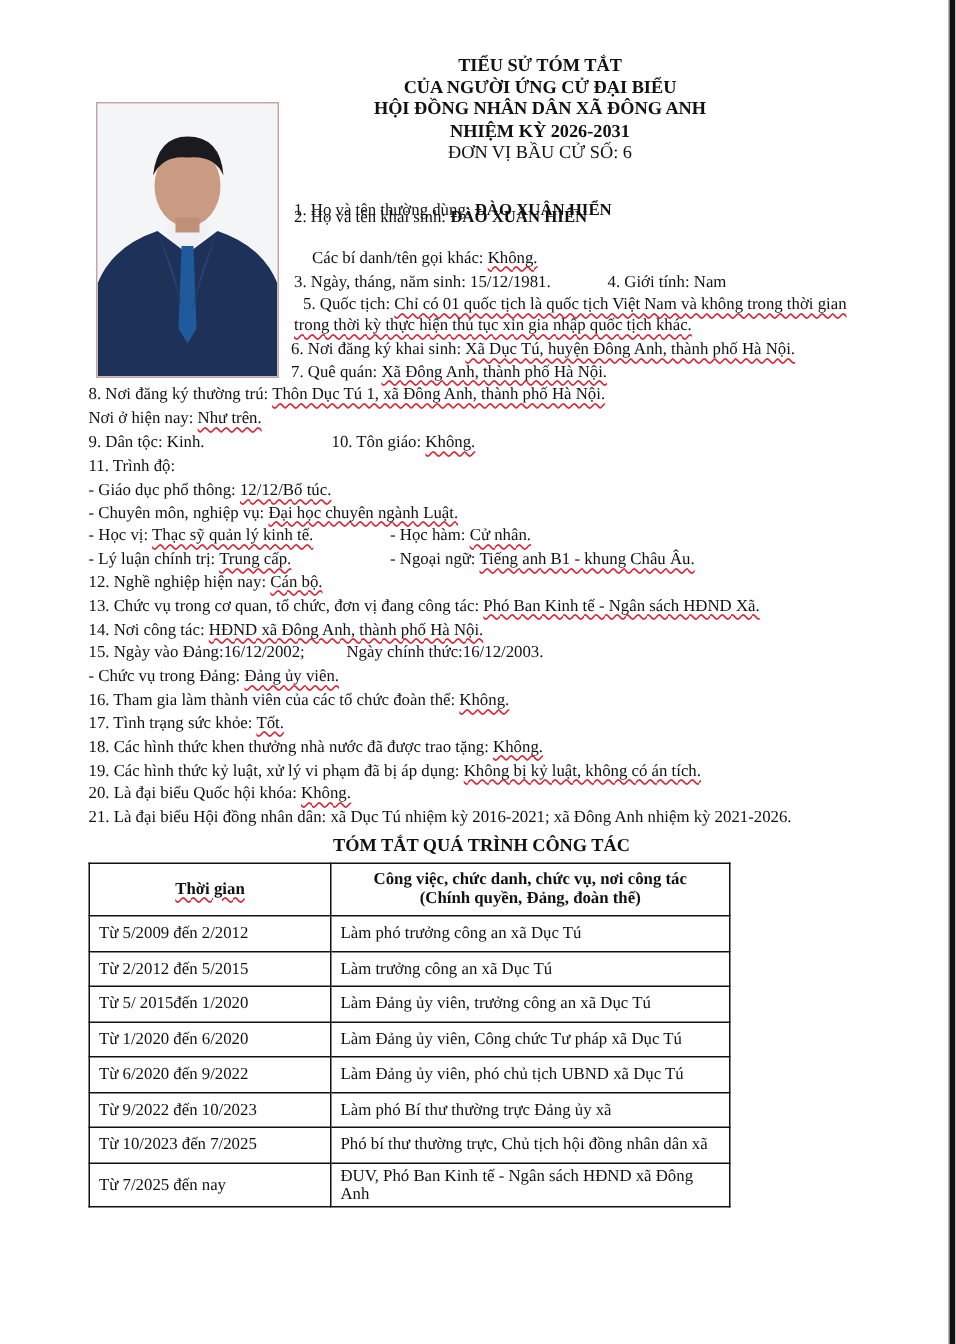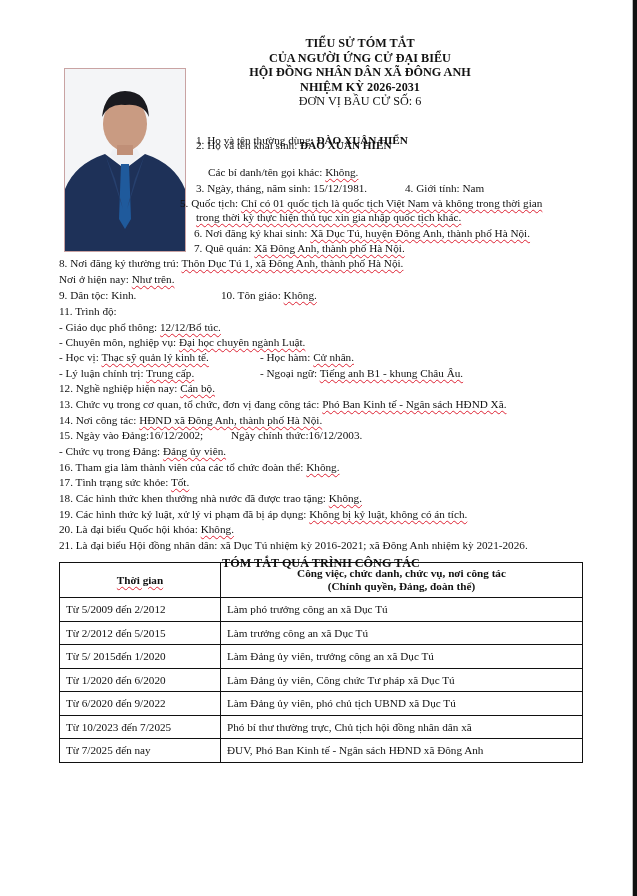--- a/index.html
+++ b/index.html
@@ -14,21 +14,21 @@
     .header .n { font-size: 12.2px; }
     .photo {
       position: absolute; left: 64px; top: 68px; width: 120px; height: 182px;
       border: 1px solid #c9a3a3; background: #f3f4f6; overflow: hidden;
     }
     .line { position: absolute; white-space: nowrap; line-height: 14px; }
     .u { text-decoration: underline wavy #d23; text-decoration-thickness: 1px; text-underline-offset: 2px; }
     .bold { font-weight: bold; }
     .section-title { position: absolute; left: 59px; top: 556px; width: 524px; text-align: center; font-weight: bold; font-size: 12.2px; }
     table.career {
-      position: absolute; left: 59px; top: 562px; width: 524px; border-collapse: collapse; font-size: 11.2px;
+      position: absolute; left: 59px; top: 575px; width: 428px; border-collapse: collapse; font-size: 11.2px;
     }
     table.career td, table.career th { border: 1.2px solid #111; padding: 2px 6px; text-align: left; vertical-align: middle; }
     table.career th { font-weight: bold; text-align: center; line-height: 13px; height: 30px; }
     table.career td { height: 18.5px; }
     table.career td.c1, table.career th.c1 { width: 148px; }
   </style>
 </head>
 <body>
 
 <div class="right-edge-gray"></div>
@@ -64,21 +64,21 @@
 </div>
 <div class="line" style="left:208px;top:165px;">
   <span>Các bí danh/tên gọi khác: </span><span class="u">Không.</span>
 </div>
 <div class="line" style="left:196px;top:181px;">
   <span>3. Ngày, tháng, năm sinh: </span><span>15/12/1981.</span>
 </div>
 <div class="line" style="left:405px;top:181px;">
   <span>4. Giới tính: </span><span>Nam</span>
 </div>
-<div class="line" style="left:180px;top:196px;">
+<div class="line" style="left:202px;top:196px;">
   <span>5. Quốc tịch: </span><span class="u">Chỉ có 01 quốc tịch là quốc tịch Việt Nam và không trong thời gian</span>
 </div>
 <div class="line" style="left:196px;top:210px;">
   <span class="u">trong thời kỳ thực hiện thủ tục xin gia nhập quốc tịch khác.</span>
 </div>
 <div class="line" style="left:194px;top:226px;">
   <span>6. Nơi đăng ký khai sinh: </span><span class="u">Xã Dục Tú, huyện Đông Anh, thành phố Hà Nội.</span>
 </div>
 <div class="line" style="left:194px;top:241px;">
   <span>7. Quê quán: </span><span class="u">Xã Đông Anh, thành phố Hà Nội.</span>
@@ -181,20 +181,24 @@
       </tr>
     <tr>
         <td class="c1">Từ 1/2020 đến 6/2020</td>
         <td>Làm Đảng ủy viên,  Công chức Tư pháp xã Dục Tú</td>
       </tr>
     <tr>
         <td class="c1">Từ 6/2020 đến 9/2022</td>
         <td>Làm Đảng ủy viên,  phó chủ tịch UBND xã Dục Tú</td>
       </tr>
     <tr>
+        <td class="c1">Từ 9/2022 đến 10/2023</td>
+        <td>Làm phó Bí thư thường trực Đảng ủy xã</td>
+      </tr>
+    <tr>
         <td class="c1">Từ 10/2023 đến 7/2025</td>
         <td>Phó bí thư thường trực, Chủ tịch hội đồng nhân dân xã</td>
       </tr>
     <tr>
         <td class="c1">Từ 7/2025 đến nay</td>
         <td>ĐUV, Phó Ban Kinh tế - Ngân sách HĐND xã Đông Anh</td>
       </tr>
   </tbody>
 </table>
 

